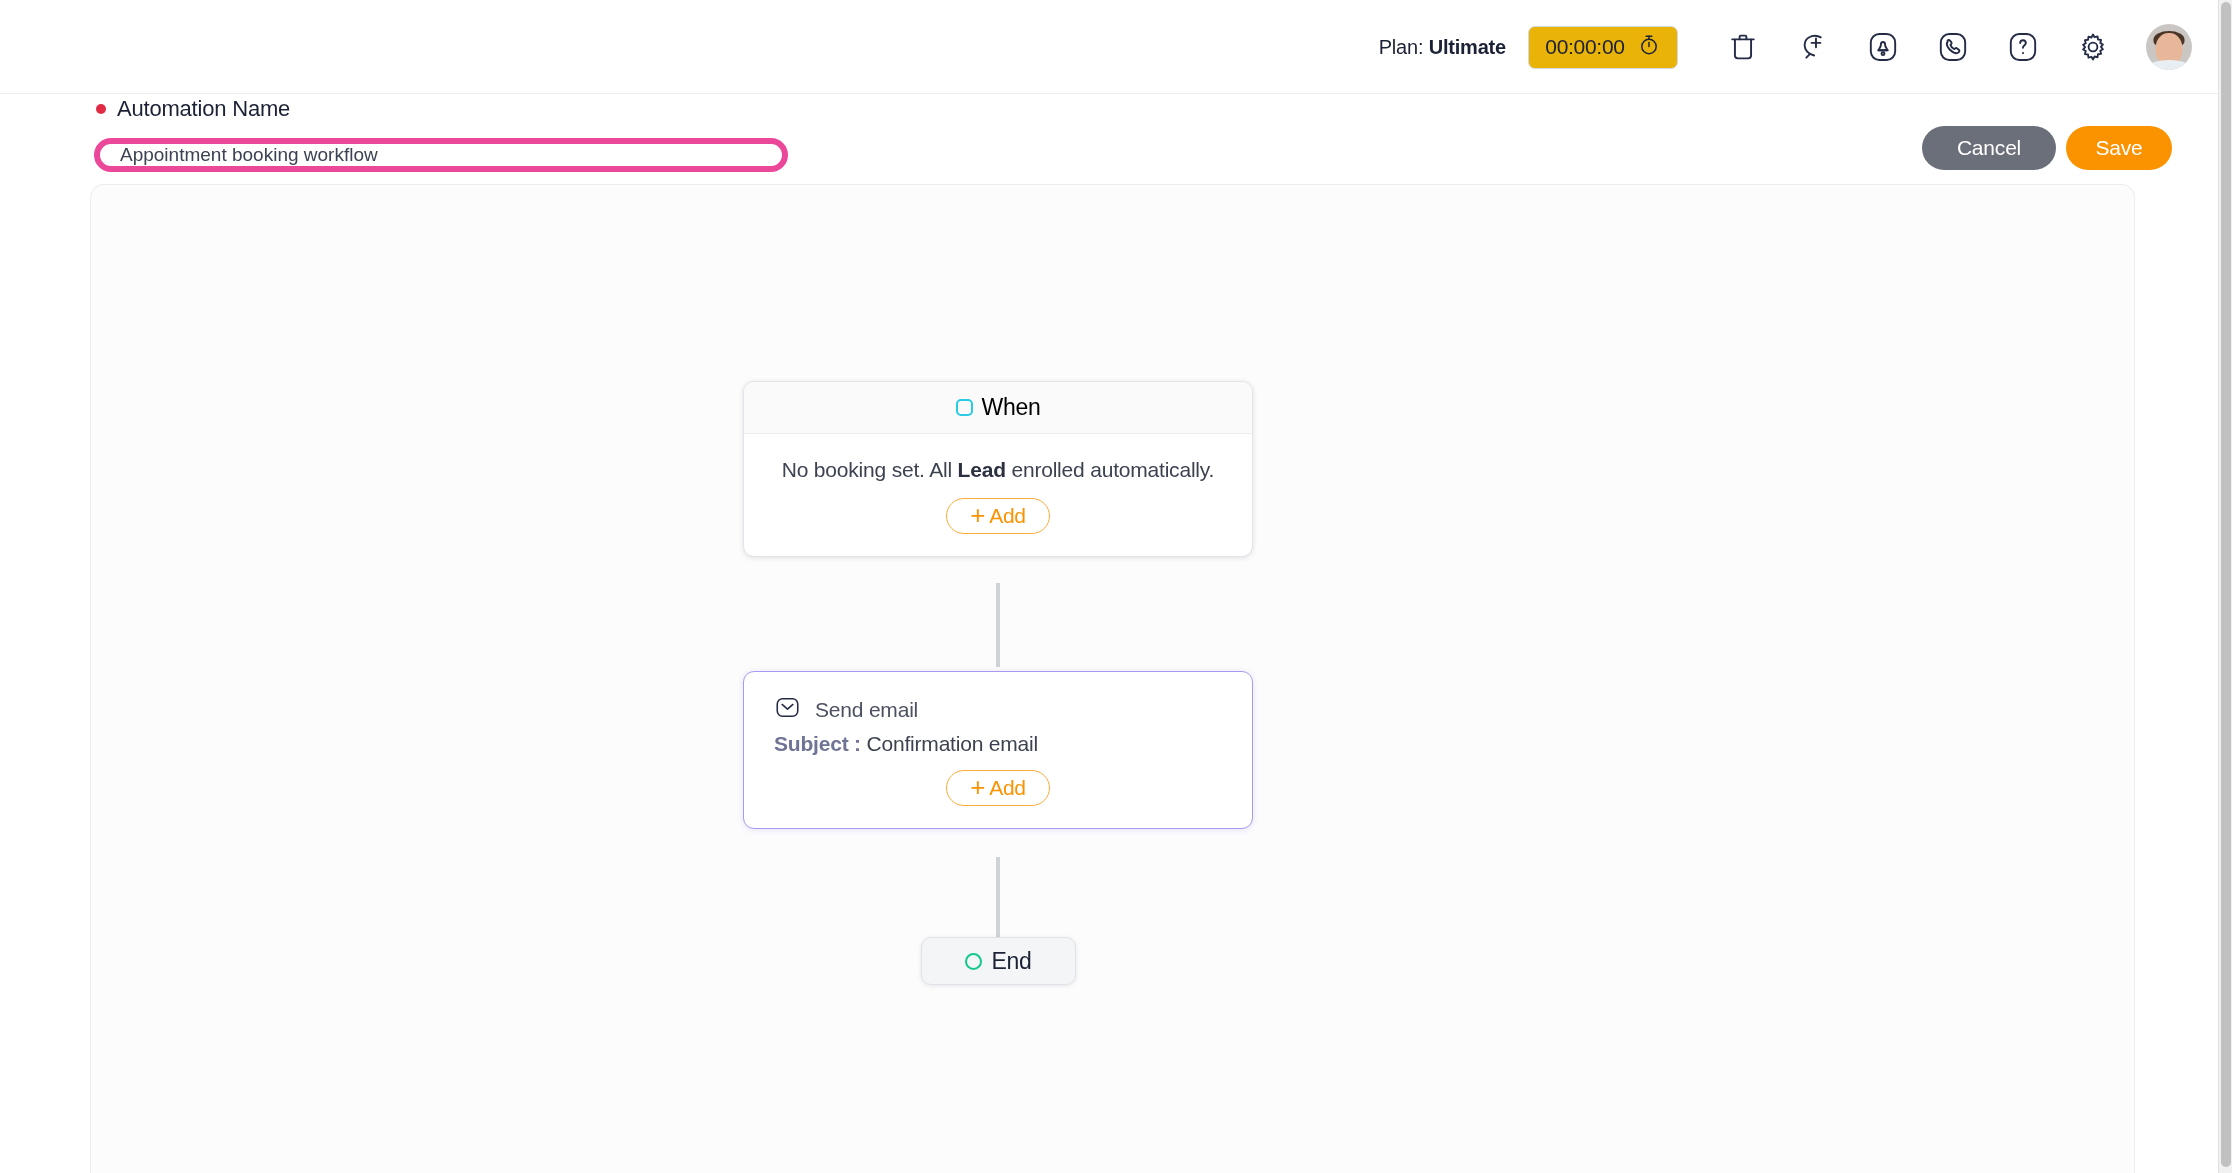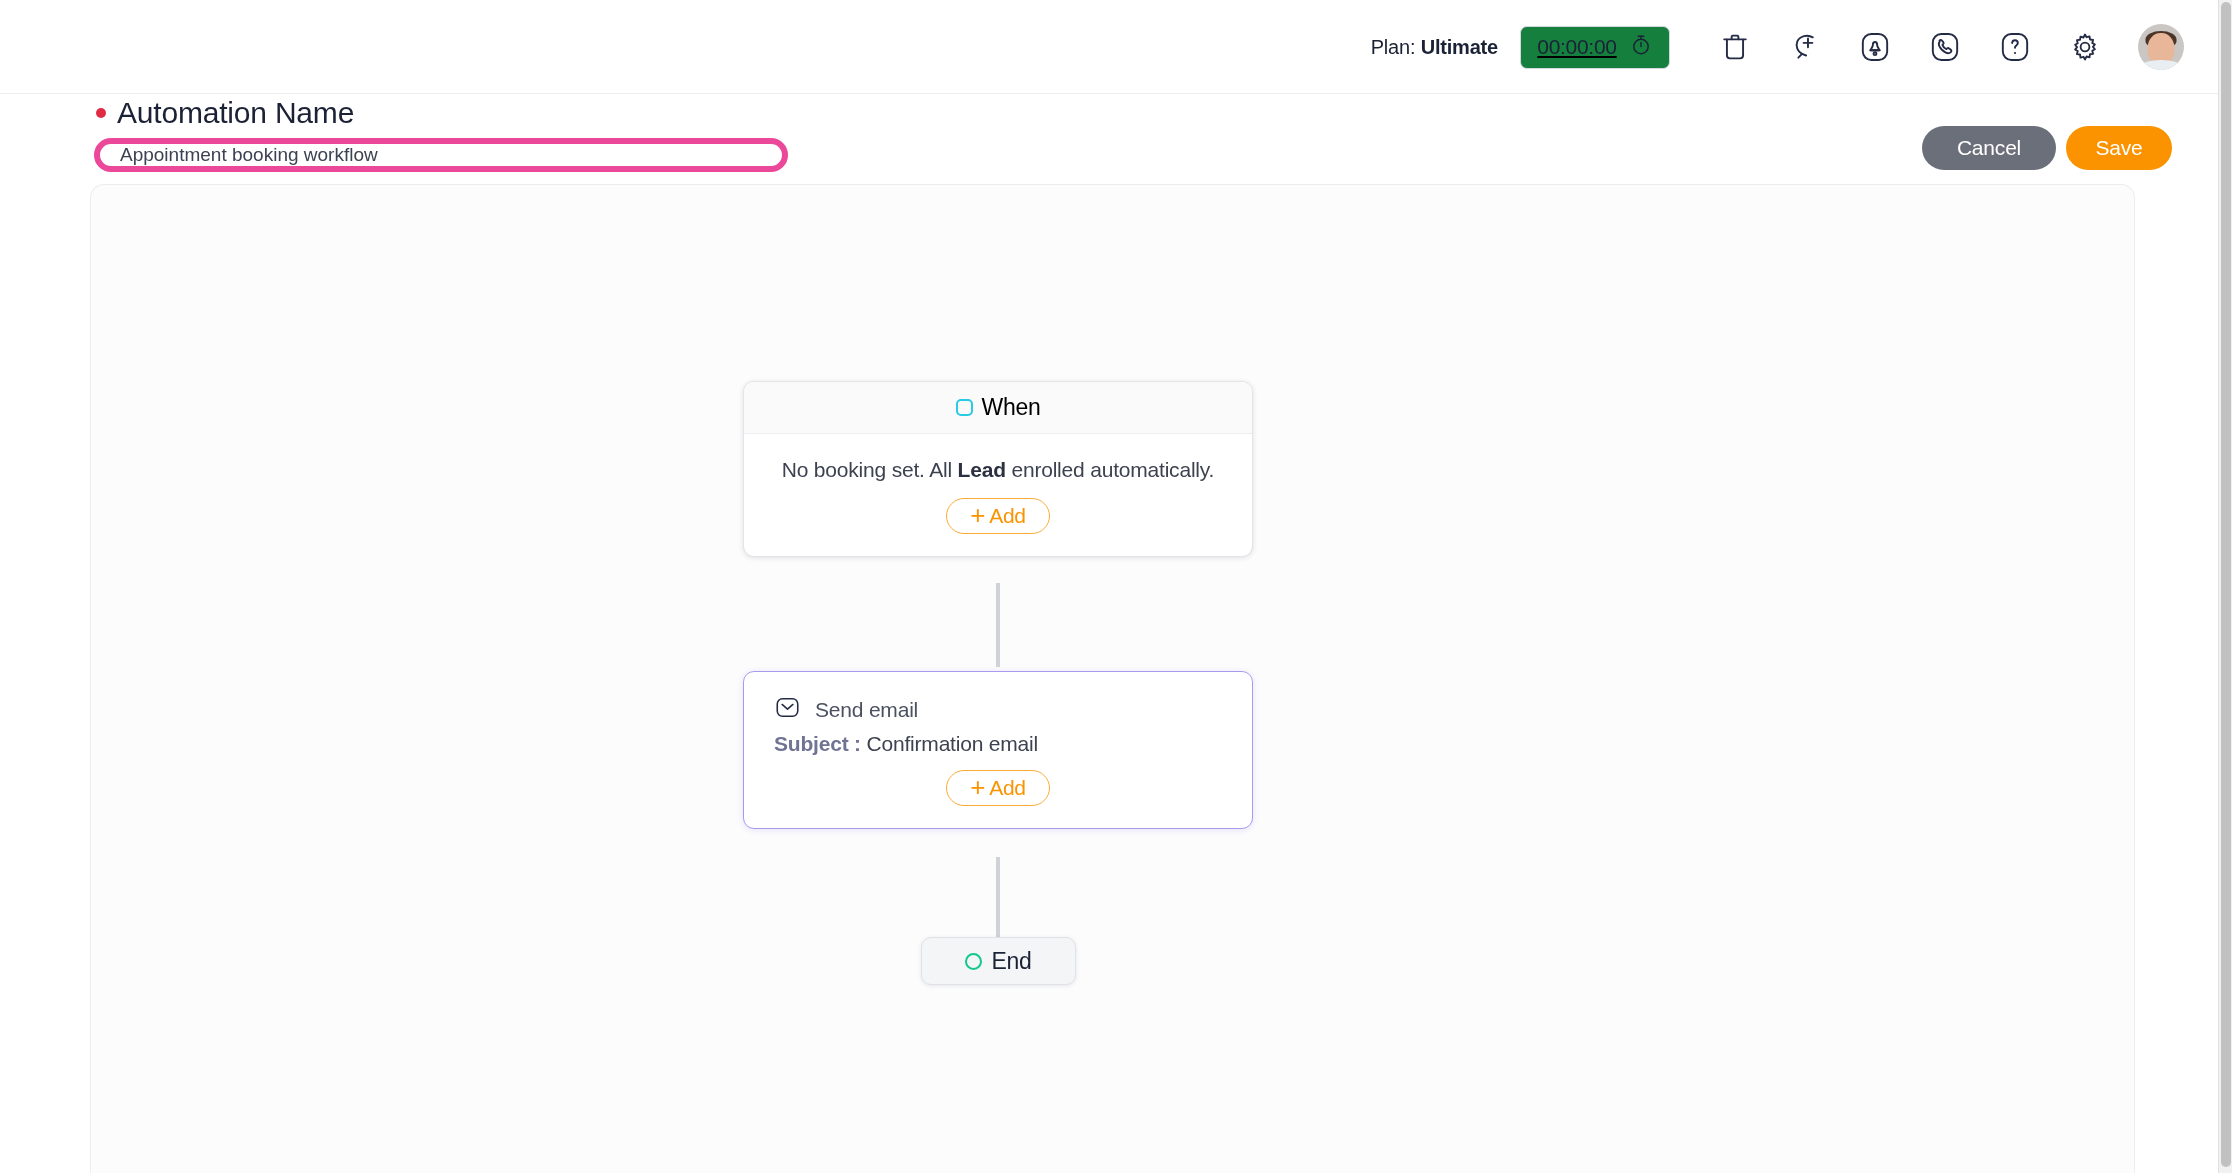--- a/index.html
+++ b/index.html
@@ -15,21 +15,21 @@
   
   .topbar {
     position: absolute;
     left: 0; top: 0;
     width: 2218px;
     height: 94px;
     background: #ffffff;
     display: flex;
     align-items: center;
     justify-content: flex-end;
-    padding-right: 34px;
+    padding-right: 26px;
   }
   .plan-label {
     font-size: 20px;
     color: #1c2236;
     margin-right: 22px;
     white-space: nowrap;
     letter-spacing: -0.2px;
   }
   .plan-label .plan-value { font-weight: bold; }
 
@@ -37,22 +37,21 @@
     height: 43px;
     min-width: 150px;
     border: 1px solid #d3d8e0;
     border-radius: 7px;
     display: flex;
     align-items: center;
     justify-content: center;
     gap: 12px;
     padding: 0 14px;
     margin-right: 30px;
-    background: #15803d;
-    text-decoration: underline;
+    background: #eab308;
   }
   .timer-text {
     font-size: 21px;
     color: #1c2236;
     letter-spacing: -0.3px;
   }
 
   .hicon {
     width: 54px; height: 54px;
     display: flex; align-items: center; justify-content: center;
@@ -117,21 +116,21 @@
     left: 96px; top: 96px;
     display: flex; align-items: center; gap: 11px;
   }
   .req-dot {
     width: 10px; height: 10px;
     border-radius: 50%;
     background: #e12b45;
     display: block;
   }
   .name-label {
-    font-size: 30px;
+    font-size: 22px;
     color: #1c2236;
     letter-spacing: -0.2px;
   }
   .name-input {
     position: absolute;
     left: 94px; top: 138px;
     width: 694px;
     height: 34px;
     border: 6px solid #ec4899;
     border-radius: 18px;

